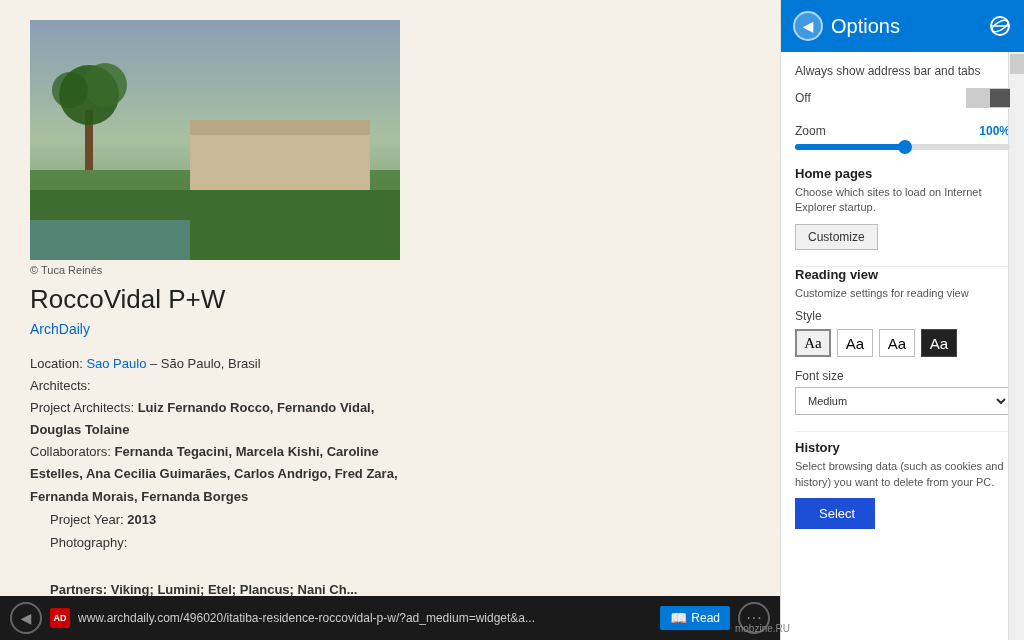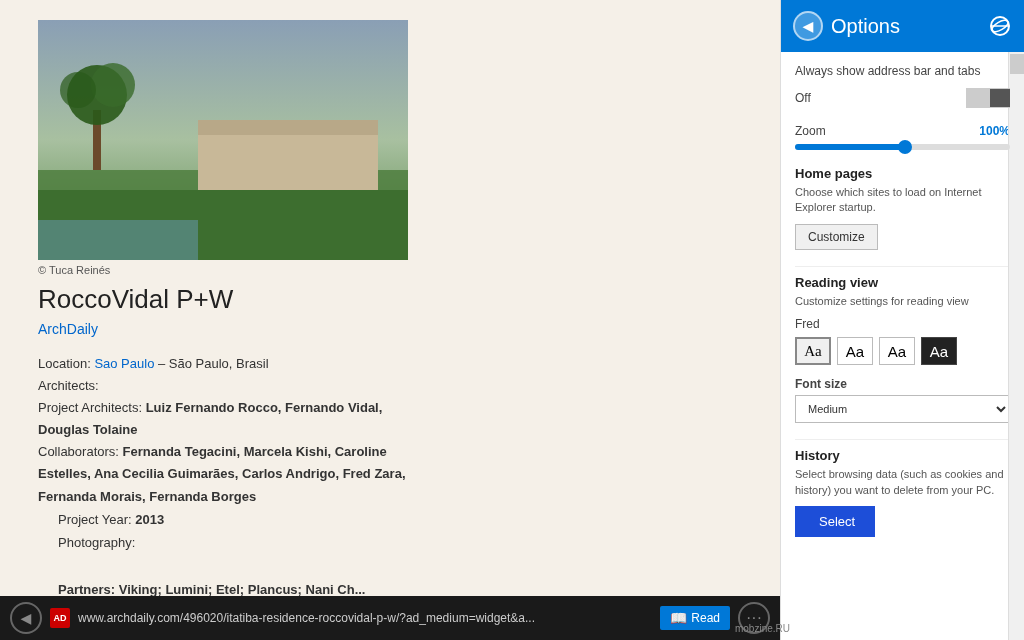--- a/index.html
+++ b/index.html
@@ -1,21 +1,21 @@
 <!DOCTYPE html>
 <html><head>
   <meta charset="utf-8">
   <style>
     * { box-sizing: border-box; margin: 0; padding: 0; }
     body { width: 1024px; height: 640px; overflow: hidden; font-family: 'Segoe UI', Arial, sans-serif; background: #f5f0e8; position: relative; }
 
     
     .main-content {
       position: absolute;
-      left: 8px; top: 0;
+      left: 0; top: 0;
       width: 780px;
       height: 600px;
       background: #f5f0e8;
       overflow: hidden;
       padding: 20px 30px;
     }
 
     .left-column {
       float: left;
       width: 390px;
@@ -228,21 +228,20 @@
       background: #f0f0f0;
       border: 1px solid #bbb;
       padding: 5px 12px;
       font-size: 12px;
       cursor: pointer;
       color: #333;
     }
 
     .reading-section {
       margin-bottom: 16px;
-      padding-top: 8px;
       border-top: 1px solid #eee;
     }
 
     .style-label {
       font-size: 12px;
       color: #444;
       margin-bottom: 6px;
     }
 
     .style-options {
@@ -271,21 +270,20 @@
     .style-btn.dark {
       background: #222;
       color: white;
       border: 1px solid #444;
     }
 
     .font-size-label {
       font-size: 12px;
       color: #444;
       margin-bottom: 4px;
-      font-weight: bold;
     }
 
     .font-size-select {
       width: 100%;
       padding: 6px 8px;
       font-size: 11px;
       border: 1px solid #bbb;
       background: white;
       color: #333;
       cursor: pointer;
@@ -513,21 +511,21 @@
     <div class="option-section">
       <div class="section-title">Home pages</div>
       <div class="section-desc">Choose which sites to load on Internet Explorer startup.</div>
       <button class="customize-btn">Customize</button>
     </div>
 
     <div class="reading-section">
       <div class="section-title">Reading view</div>
       <div class="section-desc">Customize settings for reading view</div>
 
-      <div class="style-label">Fred</div>
+      <div class="style-label">Style</div>
       <div class="style-options">
         <button class="style-btn selected" style="font-family:Georgia,serif;">Aa</button>
         <button class="style-btn">Aa</button>
         <button class="style-btn" style="font-weight:300;">Aa</button>
         <button class="style-btn dark">Aa</button>
       </div>
 
       <div class="font-size-label">Font size</div>
       <select class="font-size-select">
         <option>Small</option>

